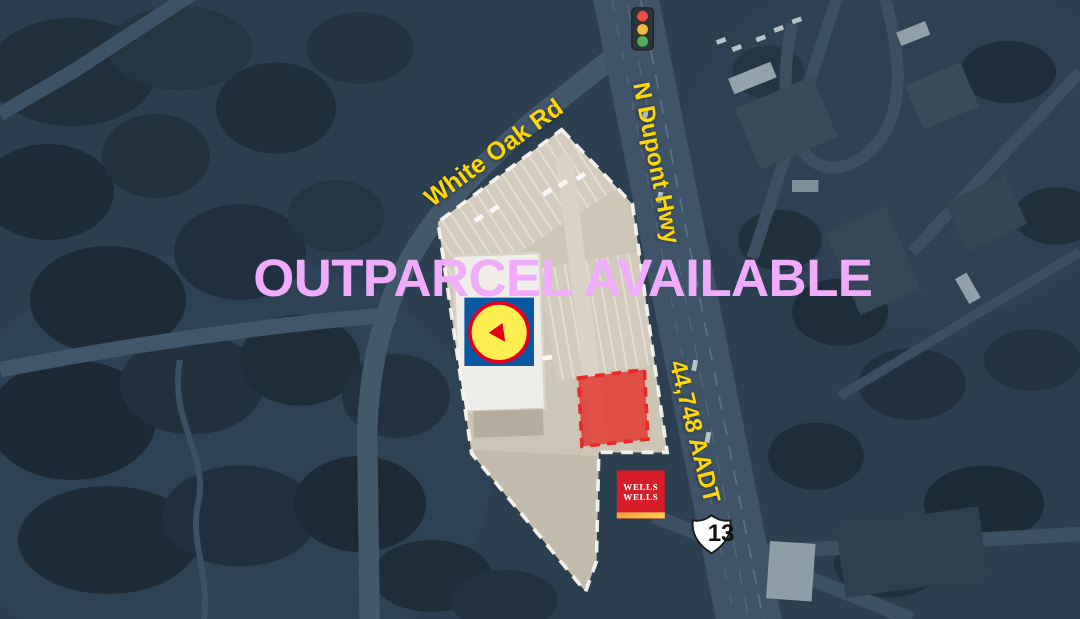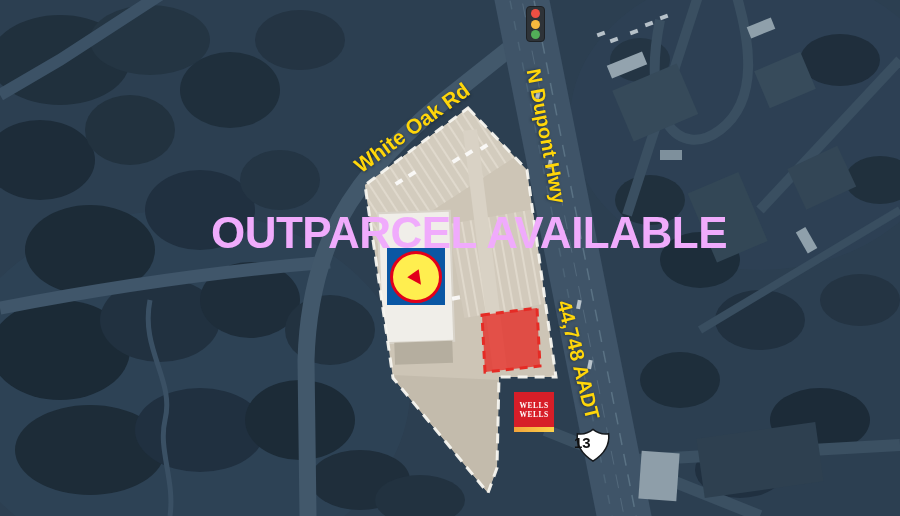--- a/index.html
+++ b/index.html
@@ -58,22 +58,22 @@
     flex:1;display:flex;flex-direction:column;align-items:center;justify-content:center;
     color:#fff;font-family:"Liberation Serif",serif;font-weight:bold;
     font-size:7.5px;line-height:9px;letter-spacing:.5px;
   }
   .wells-bar{height:5px;background:linear-gradient(90deg,#f2a33a,#fcd24b);}
 
   
   .shield{position:absolute;left:574px;top:427px;width:38px;height:36px;z-index:3;}
   .shield svg{position:absolute;left:0;top:0;}
   .shield-num{
-    position:absolute;left:0;top:7px;width:38px;text-align:left;
-    color:#111;font-weight:bold;font-size:15px;
+    position:absolute;left:0;top:7px;width:38px;text-align:right;
+    color:#111;font-weight:bold;font-size:20px;
   }
 </style>
 </head>
 <body>
 
 <div class="stage">
 
   <svg width="900" height="516" viewBox="0 0 900 516">
     <defs>
       <clipPath id="prop">

